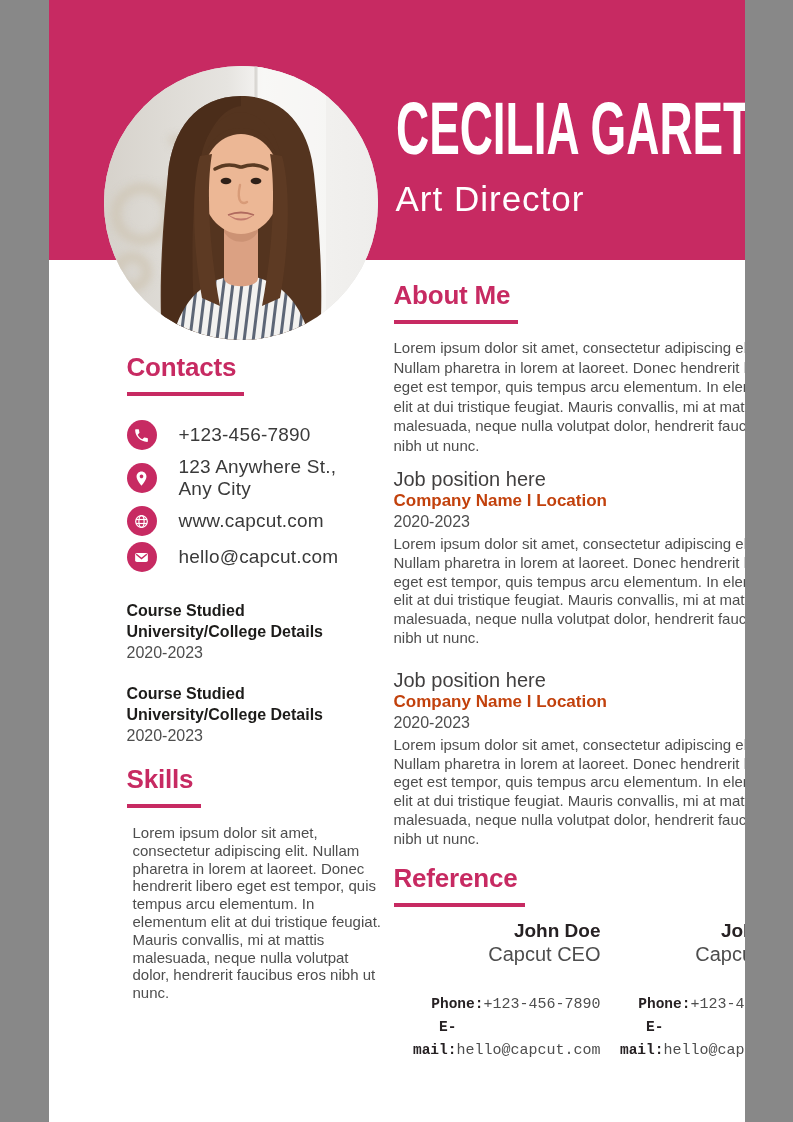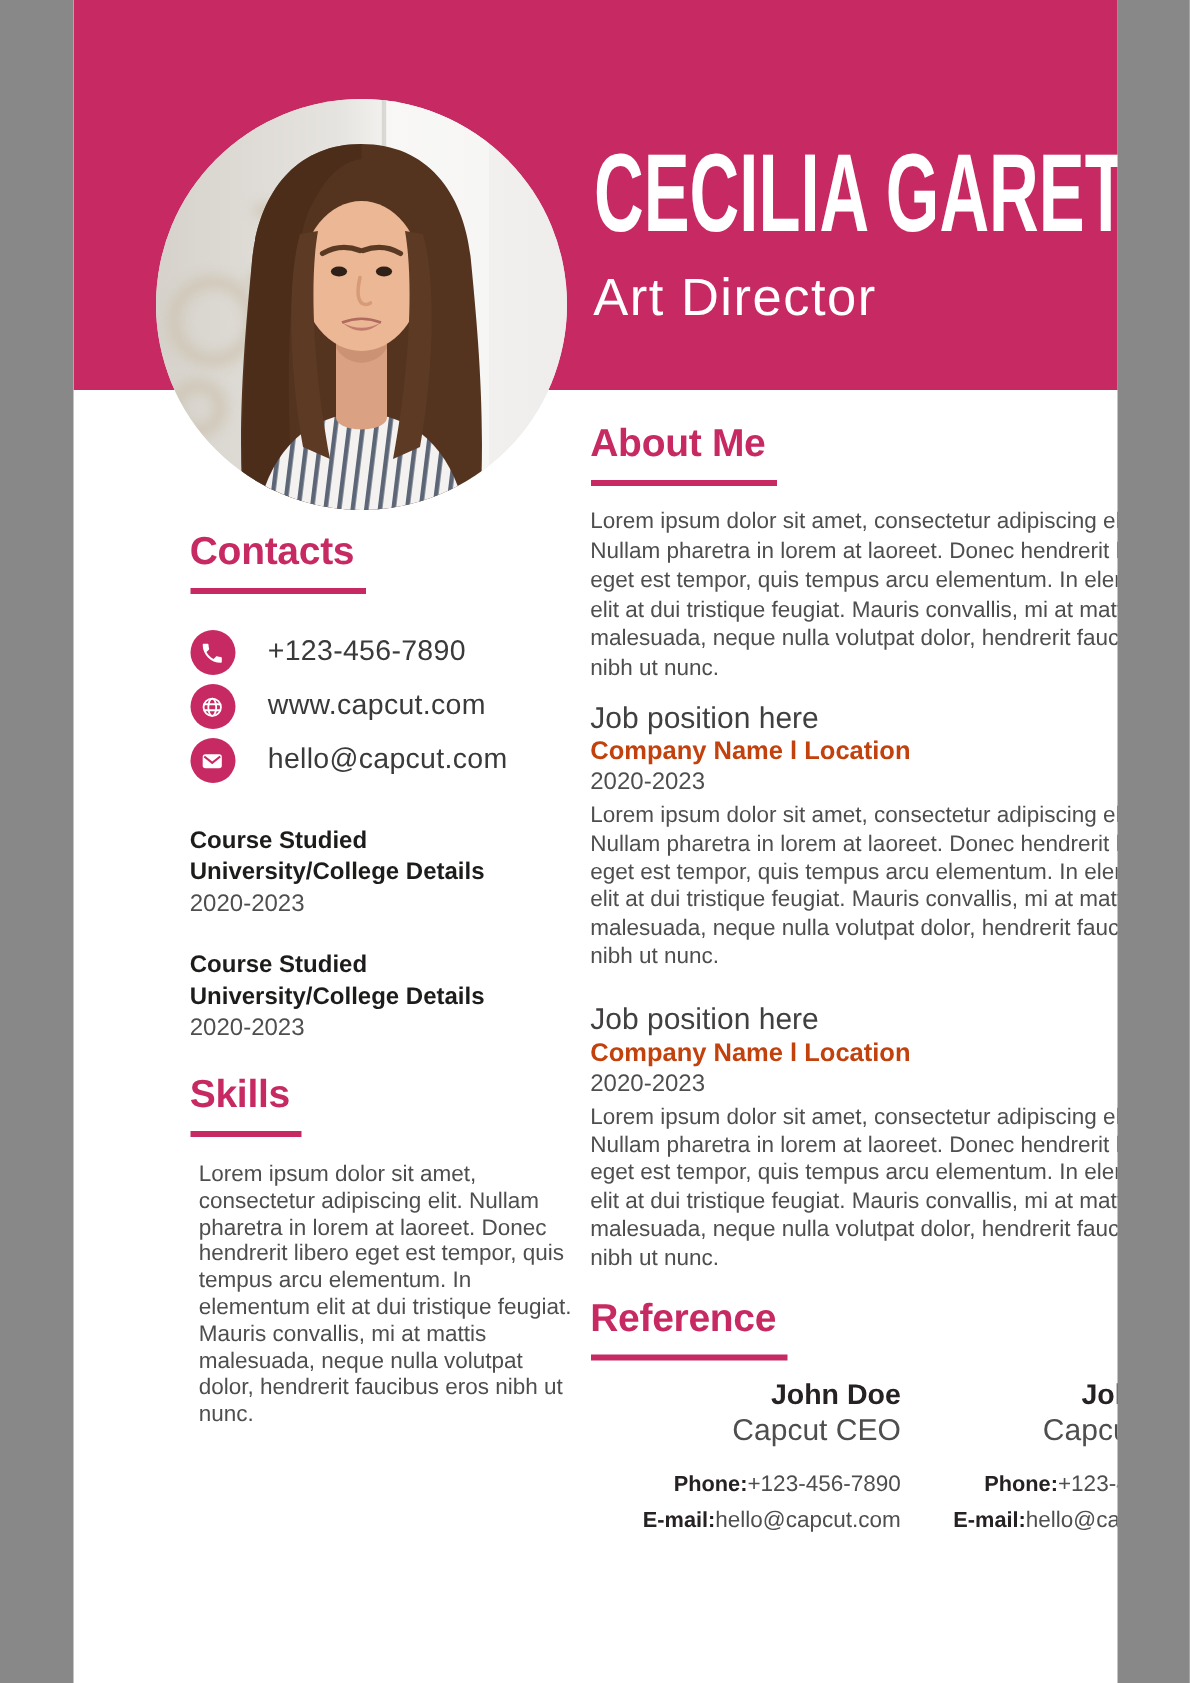--- a/index.html
+++ b/index.html
@@ -58,21 +58,21 @@
   .job + .job{margin-top:22px;}
   .job-pos{font-size:20px;color:#413f3f;line-height:20px;}
   .job-co{font-size:17px;font-weight:700;color:#c2410c;line-height:22px;margin-top:1px;}
   .job-yr{font-size:16px;color:var(--gray);line-height:20px;}
   .job-desc{margin-top:3px;font-size:15px;line-height:18.8px;color:var(--gray);}
   .refs{margin-top:14px;}
   .ref-row{margin-top:12px;display:flex;text-align:right;}
   .ref{width:208px;}
   .ref-name{font-size:19px;font-weight:700;color:#262123;line-height:24px;}
   .ref-title{font-size:20px;color:var(--gray);line-height:21px;margin-top:1px;}
-  .ref-contacts{margin-top:13px;}
+  .ref-contacts{margin-top:28px;font-family:Liberation Mono, monospace;}
   .ref-line{font-size:15px;line-height:23px;color:var(--gray);}
   .ref-lbl{display:inline-block;width:56px;font-weight:700;color:#262123;font-size:14.5px;}
 </style>
 </head>
 <body>
 
 <div class="page">
 
   <div class="band"></div>
 
@@ -133,20 +133,29 @@
         <div class="crow">
           <span class="cic">
             <svg viewBox="0 0 24 24">
                 <path fill="#fff" d="M6.62 10.79c1.44 2.83 3.76 5.14 6.59 6.59l2.2-2.2c.27-.27.67-.36 1.02-.24 1.12.37 2.33.57 3.57.57.55 0 1 .45 1 1V20c0 .55-.45 1-1 1-9.39 0-17-7.61-17-17 0-.55.45-1 1-1h3.5c.55 0 1 .45 1 1 0 1.25.2 2.45.57 3.57.11.35.03.74-.25 1.02l-2.2 2.2z"></path>
               </svg>
           </span>
           <span class="ctxt">+123-456-7890</span>
         </div>
         <div class="crow">
           <span class="cic">
+            <svg viewBox="0 0 24 24">
+                <path fill="#fff" d="M12 2C8.13 2 5 5.13 5 9c0 5.25 7 13 7 13s7-7.75 7-13c0-3.87-3.13-7-7-7zm0 9.5c-1.38 0-2.5-1.12-2.5-2.5s1.12-2.5 2.5-2.5 2.5 1.12 2.5 2.5-1.12 2.5-2.5 2.5z"></path>
+              </svg>
+          </span>
+          <span class="ctxt">123 Anywhere St.,
+Any City</span>
+        </div>
+        <div class="crow">
+          <span class="cic">
             <svg viewBox="0 0 24 24" fill="none" stroke="#fff" stroke-width="1.7">
               <circle cx="12" cy="12" r="8.2"></circle>
               <ellipse cx="12" cy="12" rx="3.7" ry="8.2"></ellipse>
               <line x1="4.2" y1="9.2" x2="19.8" y2="9.2"></line>
               <line x1="4.2" y1="14.8" x2="19.8" y2="14.8"></line>
             </svg>
           </span>
           <span class="ctxt">www.capcut.com</span>
         </div>
         <div class="crow">

